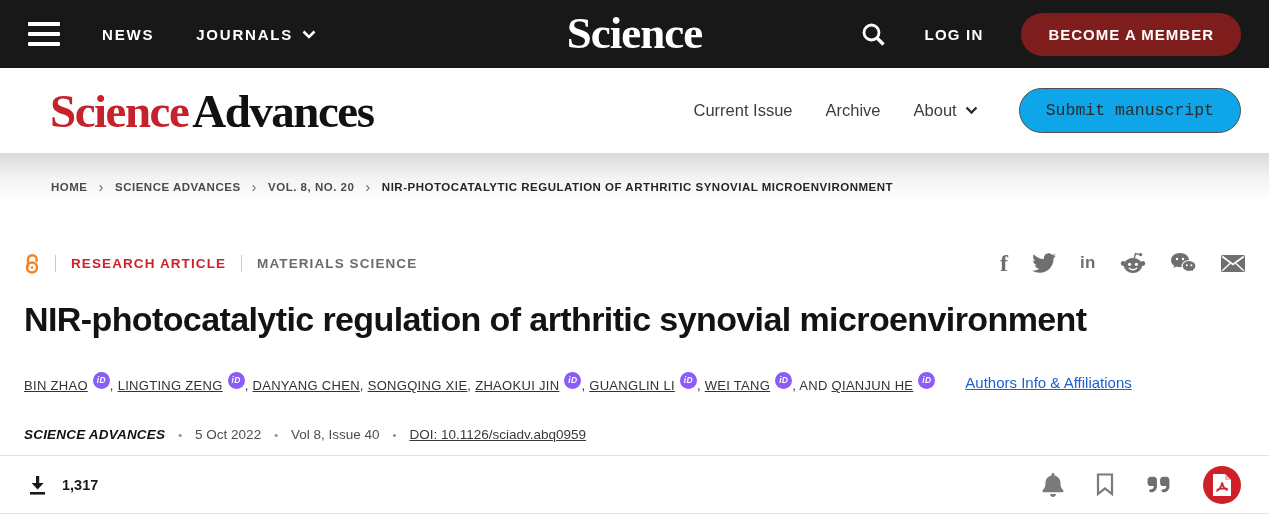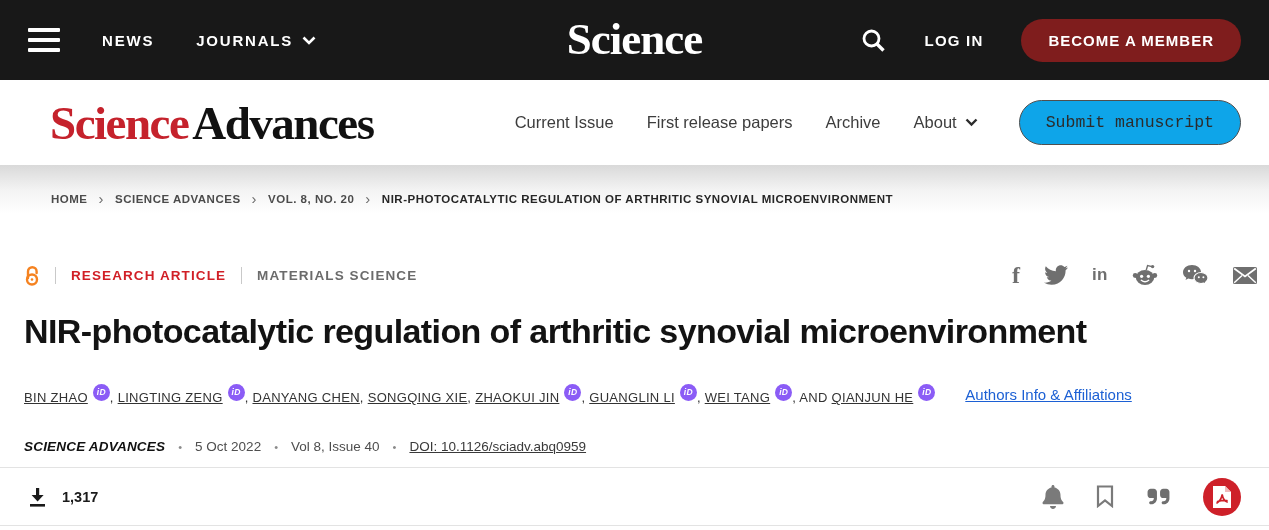--- a/index.html
+++ b/index.html
@@ -1,20 +1,20 @@
 <!DOCTYPE html>
 <html><head>
 <meta charset="utf-8">
 <style>
   * { margin:0; padding:0; box-sizing:border-box; }
   html,body { width:1269px; height:530px; overflow:hidden; background:#fff;
               font-family:"Liberation Sans", sans-serif; }
 
   
-  .topbar { height:80px; background:#181818; display:flex; align-items:center;
+  .topbar { height:68px; background:#181818; display:flex; align-items:center;
             padding:0 28px; position:relative; }
   .hamburger { width:32px; cursor:pointer; display:flex; flex-direction:column; gap:6px; }
   .hamburger span { display:block; height:4px; background:#fff; border-radius:1px; }
   .topnav { display:flex; align-items:center; gap:42px; margin-left:42px; }
   .topnav-item { color:#fff; font-size:15px; font-weight:700; letter-spacing:1.8px;
                  display:flex; align-items:center; gap:9px; cursor:pointer; }
   .logo-center { position:absolute; left:50%; top:50%; transform:translate(-50%,-52%);
                  color:#fff; font-family:"Liberation Serif", serif; font-size:45px;
                  font-weight:600; letter-spacing:-1px; }
   .topbar-right { margin-left:auto; display:flex; align-items:center; gap:38px; }
@@ -41,21 +41,21 @@
   
   .crumb-band { height:62px; background:linear-gradient(to bottom,#d9d9d9 0,#f3f3f3 40%,#fff 78%);
                 padding:26px 28px 0; }
   .crumbs { display:flex; align-items:center; gap:11px; font-size:11.5px; font-weight:700;
             color:#4b4b4b; letter-spacing:0.5px; white-space:nowrap;margin-left:23px; }
   .crumb-link { cursor:pointer; color:#4b4b4b; text-decoration:none; }
   .crumb-sep { color:#6b6b6b; font-size:15px; font-weight:400; line-height:1; }
   .crumb-current { color:#262626; }
 
   
-  .article-head { padding:0 12px;margin-left:12px; }
+  .article-head { padding:0 24px; }
   .kicker-row { margin-top:37px; display:flex; align-items:center; }
   .kicker-div { width:1px; height:17px; background:#c9c9c9; margin:0 15px; }
   .kicker-type { color:#d11f26; font-size:13.5px; font-weight:700; letter-spacing:1.1px; cursor:pointer; }
   .kicker-subj { color:#6b6b6b; font-size:13.5px; font-weight:700; letter-spacing:1.1px; cursor:pointer; }
   .socials { margin-left:auto; display:flex; align-items:center; gap:24px; }
   .soc { color:#6f6f6f; cursor:pointer; display:flex; align-items:center; }
   .soc svg { display:block; }
   .soc-f { font-family:"Liberation Serif", serif; font-size:24px; font-weight:700; line-height:20px; }
   .soc-in { font-size:17px; font-weight:800; letter-spacing:0.5px; line-height:20px; }
 
@@ -121,21 +121,20 @@
     <button class="member-btn">BECOME A MEMBER</button>
   </div>
 </header>
 
 <div class="journal-bar">
   <div class="jlogo">
     <span class="sci">Science</span><span class="adv">Advances</span>
   </div>
   <nav class="jnav">
     <span class="jnav-item">Current Issue</span>
-    <span class="jnav-item">First release papers</span>
     <span class="jnav-item">Archive</span>
     <span class="jnav-item">
       <span>About</span>
       <svg width="13" height="9" viewBox="0 0 13 9">
         <polyline points="1.5,1.5 6.5,6.5 11.5,1.5" fill="none" stroke="#2c2c2c" stroke-width="2.4"></polyline>
       </svg>
     </span>
     <button class="submit-btn">Submit manuscript</button>
   </nav>
 </div>

